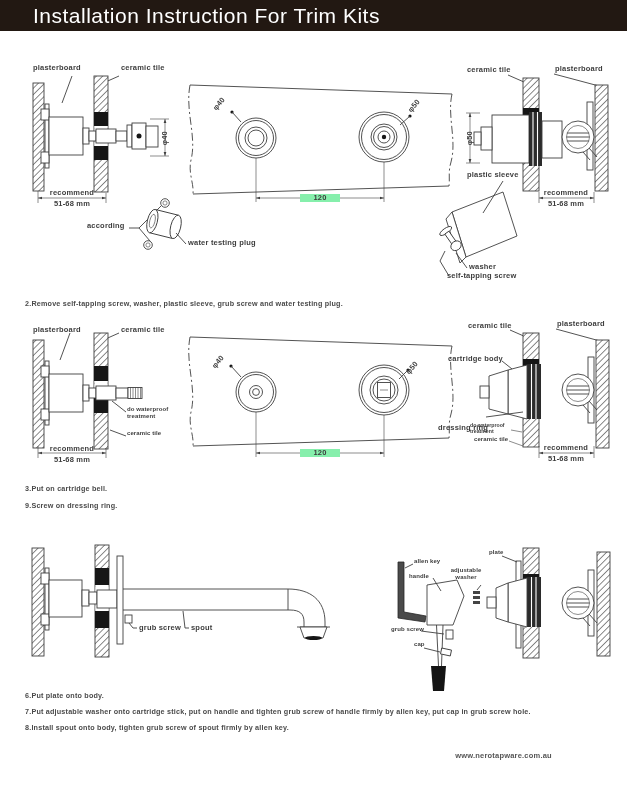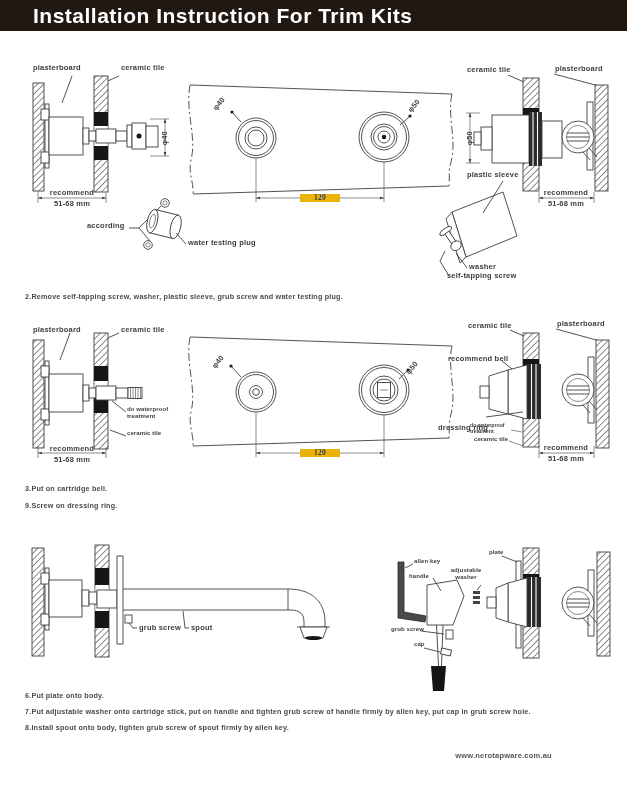--- a/index.html
+++ b/index.html
@@ -6,39 +6,39 @@
   html,body { background:#fff; }
   .page {
     position:relative; width:627px; height:785px; background:#fff;
     font-family:"Liberation Sans", sans-serif; overflow:hidden;
   }
   .header {
     position:absolute; left:0; top:0; width:627px; height:31px;
     background:#221812; display:flex; align-items:center; z-index:3;
   }
   .header .title {
-    color:#ffffff; font-size:21px; font-weight:700; letter-spacing:.5px; padding-left:33px;
+    color:#ffffff; font-size:21px; font-weight:400; letter-spacing:.5px; padding-left:33px;
   }
   svg.art { position:absolute; left:0; top:0; z-index:1; }
   .ln   { stroke:#3f3f3f; stroke-width:.9; fill:none; }
   .thin { stroke:#3f3f3f; stroke-width:.6; fill:none; }
   .fw   { fill:#ffffff; stroke:#3f3f3f; stroke-width:.9; }
   .blk  { fill:#161616; stroke:none; }
   .wht  { stroke:#ffffff; stroke-width:1.1; fill:none; }
   .lbl {
     position:absolute; z-index:2; font-size:7.5px; font-weight:bold; color:#3d3d3d;
     letter-spacing:.2px; white-space:nowrap; line-height:1.12;
   }
   .lbl.sm { font-size:6px; letter-spacing:.1px; }
   .lbl.xs { font-size:5.2px; letter-spacing:0; }
   .lbl.wrap { white-space:normal; }
   .lbl.ctr { text-align:center; }
   .rot90 { transform:rotate(-90deg); transform-origin:center center; }
   .rot50 { transform:rotate(-50deg); transform-origin:left bottom; }
-  .dim120 { background:#eab308; padding:0 2px;font-family:Liberation Serif, serif; }
+  .dim120 { background:#86efac; padding:0 2px; }
   .step {
     position:absolute; left:25px; z-index:2; font-size:7.2px; font-weight:bold;
     color:#4a4a4a; letter-spacing:.2px; white-space:nowrap;
   }
   .site {
     position:absolute; left:420px; top:751px; width:167px; text-align:center; z-index:2;
     font-size:7.5px; font-weight:bold; color:#555555; letter-spacing:.2px;
   }
 </style>
 </head>
@@ -334,34 +334,34 @@
   <span class="lbl ctr dim120" style="left:300px;top:194px;width:40px">120</span>
   <span class="lbl" style="left:467px;top:66px">ceramic tile</span>
   <span class="lbl" style="left:555px;top:65px">plasterboard</span>
   <span class="lbl ctr rot90" style="left:459px;top:134px;width:22px">φ50</span>
   <span class="lbl" style="left:467px;top:171px">plastic sleeve</span>
   <span class="lbl" style="left:469px;top:263px">washer</span>
   <span class="lbl" style="left:447px;top:272px">self-tapping screw</span>
   <span class="lbl ctr" style="left:535px;top:189px;width:62px">recommend</span>
   <span class="lbl ctr" style="left:535px;top:200px;width:62px">51-68 mm</span>
 
-  <div class="step" style="top:292px">2.Remove self-tapping screw, washer, plastic sleeve, grub screw and water testing plug.</div>
+  <div class="step" style="top:299px">2.Remove self-tapping screw, washer, plastic sleeve, grub screw and water testing plug.</div>
 
   <span class="lbl" style="left:33px;top:326px">plasterboard</span>
   <span class="lbl" style="left:121px;top:326px">ceramic tile</span>
   <span class="lbl wrap sm" style="left:127px;top:406px;width:52px">do waterproof treatment</span>
   <span class="lbl sm" style="left:127px;top:430px">ceramic tile</span>
   <span class="lbl ctr" style="left:38px;top:445px;width:68px">recommend</span>
   <span class="lbl ctr" style="left:38px;top:456px;width:68px">51-68 mm</span>
   <span class="lbl rot50" style="left:217px;top:362px">φ40</span>
   <span class="lbl rot50" style="left:411px;top:368px">φ50</span>
   <span class="lbl ctr dim120" style="left:300px;top:449px;width:40px">120</span>
   <span class="lbl" style="left:468px;top:322px">ceramic tile</span>
   <span class="lbl" style="left:557px;top:320px">plasterboard</span>
-  <span class="lbl" style="left:448px;top:355px">recommend bell</span>
+  <span class="lbl" style="left:448px;top:355px">cartridge body</span>
   <span class="lbl" style="left:438px;top:424px">dressing ring</span>
   <span class="lbl wrap xs" style="left:470px;top:423px;width:42px">do waterproof treatment</span>
   <span class="lbl sm" style="left:474px;top:436px">ceramic tile</span>
   <span class="lbl ctr" style="left:535px;top:444px;width:62px">recommend</span>
   <span class="lbl ctr" style="left:535px;top:455px;width:62px">51-68 mm</span>
 
   <div class="step" style="top:484px">3.Put on cartridge bell.</div>
   <div class="step" style="top:501px">9.Screw on dressing ring.</div>
 
   <span class="lbl" style="left:139px;top:624px">grub screw</span>

